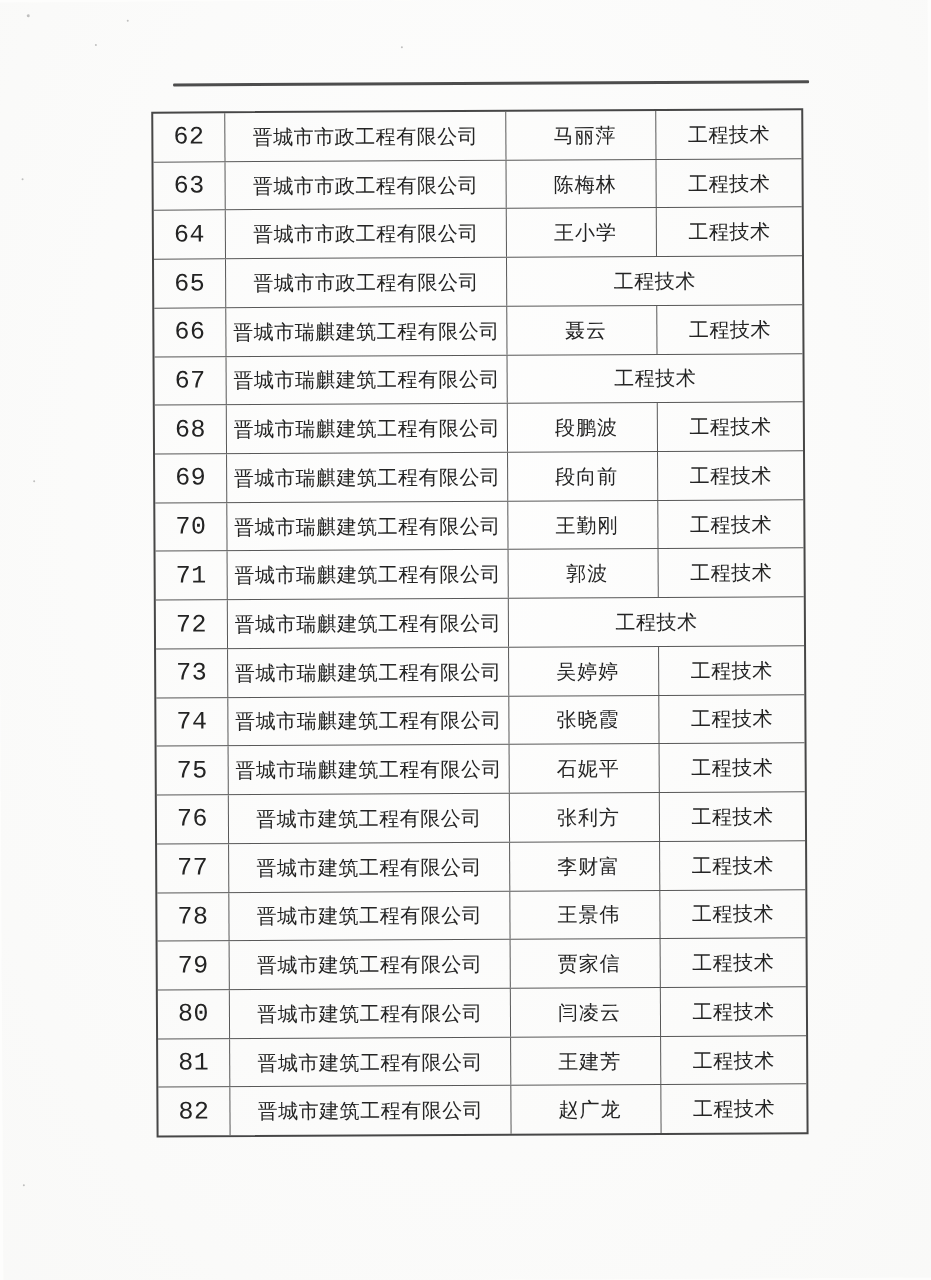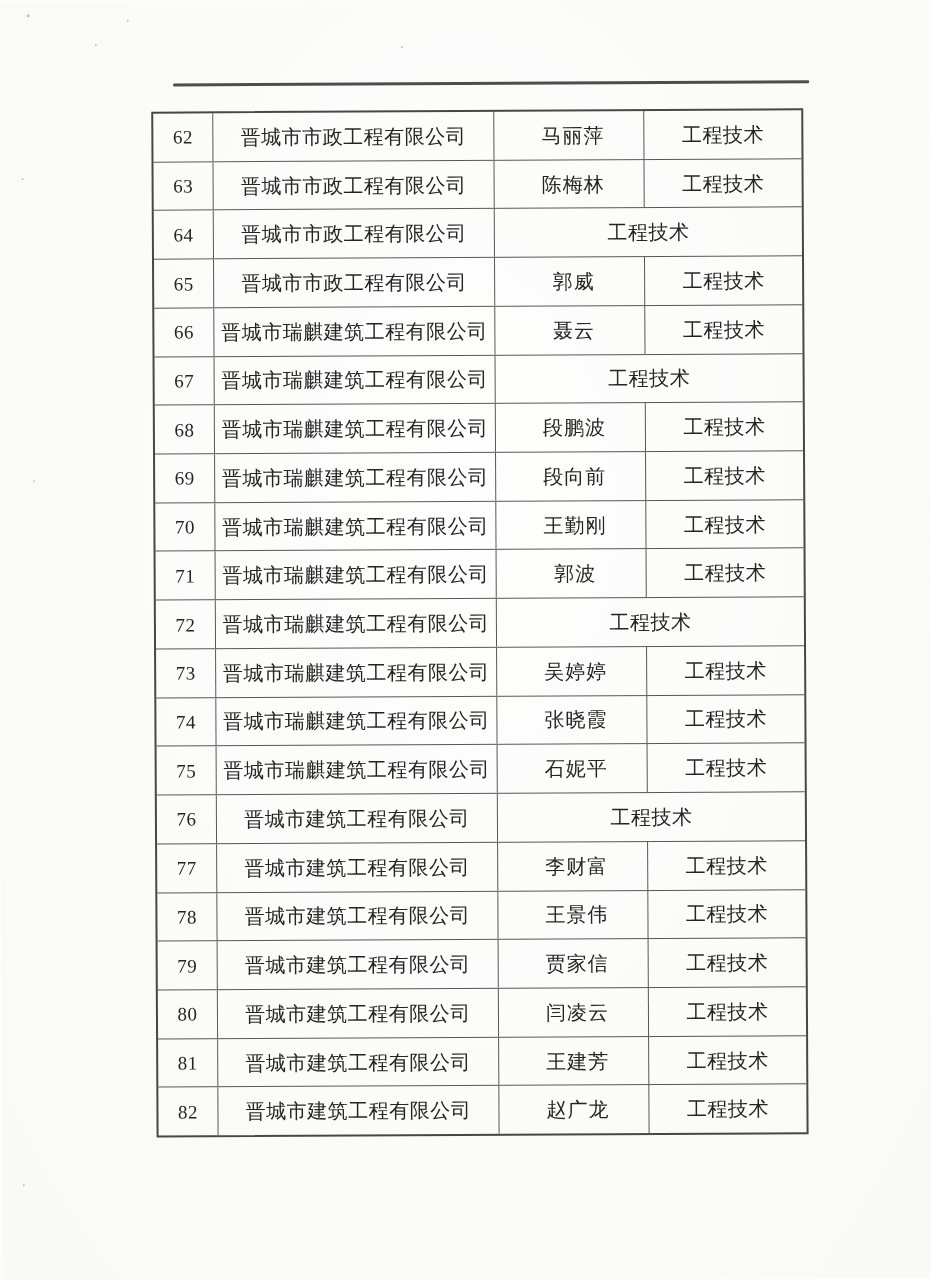--- a/index.html
+++ b/index.html
@@ -62,21 +62,21 @@
     box-sizing: border-box;
     font-size: 20px;
     line-height: 1;
     color: #242424;
     white-space: nowrap;
     overflow: hidden;
   }
   .cell:last-child {
     border-right: none;
   }
-  .cell-no       { width: 60px;  font-size: 19px; letter-spacing: 0.5px; }
+  .cell-no       { width: 72px;  font-size: 25px; letter-spacing: 0.5px; font-family: Liberation Mono, monospace; }
   .cell-company  { width: 281px; letter-spacing: 0.5px; }
   .cell-name     { width: 150px; letter-spacing: 1px; padding-left: 8px; }
   .cell-category { flex: 1;      letter-spacing: 0.5px; }
 
   
   .speck {
     position: absolute;
     width: 3px;
     height: 3px;
     border-radius: 50%;
@@ -109,27 +109,27 @@
   <div class="row">
     <div class="cell cell-no">63</div>
     <div class="cell cell-company">晋城市市政工程有限公司</div>
     <div class="cell cell-name">陈梅林</div>
     <div class="cell cell-category">工程技术</div>
   </div>
 
   <div class="row">
     <div class="cell cell-no">64</div>
     <div class="cell cell-company">晋城市市政工程有限公司</div>
+    <div class="cell cell-name">王小学</div>
     <div class="cell cell-category">工程技术</div>
   </div>
 
   <div class="row">
     <div class="cell cell-no">65</div>
     <div class="cell cell-company">晋城市市政工程有限公司</div>
-    <div class="cell cell-name">郭威</div>
     <div class="cell cell-category">工程技术</div>
   </div>
 
   <div class="row">
     <div class="cell cell-no">66</div>
     <div class="cell cell-company">晋城市瑞麒建筑工程有限公司</div>
     <div class="cell cell-name">聂云</div>
     <div class="cell cell-category">工程技术</div>
   </div>
 
@@ -190,20 +190,21 @@
   <div class="row">
     <div class="cell cell-no">75</div>
     <div class="cell cell-company">晋城市瑞麒建筑工程有限公司</div>
     <div class="cell cell-name">石妮平</div>
     <div class="cell cell-category">工程技术</div>
   </div>
 
   <div class="row">
     <div class="cell cell-no">76</div>
     <div class="cell cell-company">晋城市建筑工程有限公司</div>
+    <div class="cell cell-name">张利方</div>
     <div class="cell cell-category">工程技术</div>
   </div>
 
   <div class="row">
     <div class="cell cell-no">77</div>
     <div class="cell cell-company">晋城市建筑工程有限公司</div>
     <div class="cell cell-name">李财富</div>
     <div class="cell cell-category">工程技术</div>
   </div>
 

